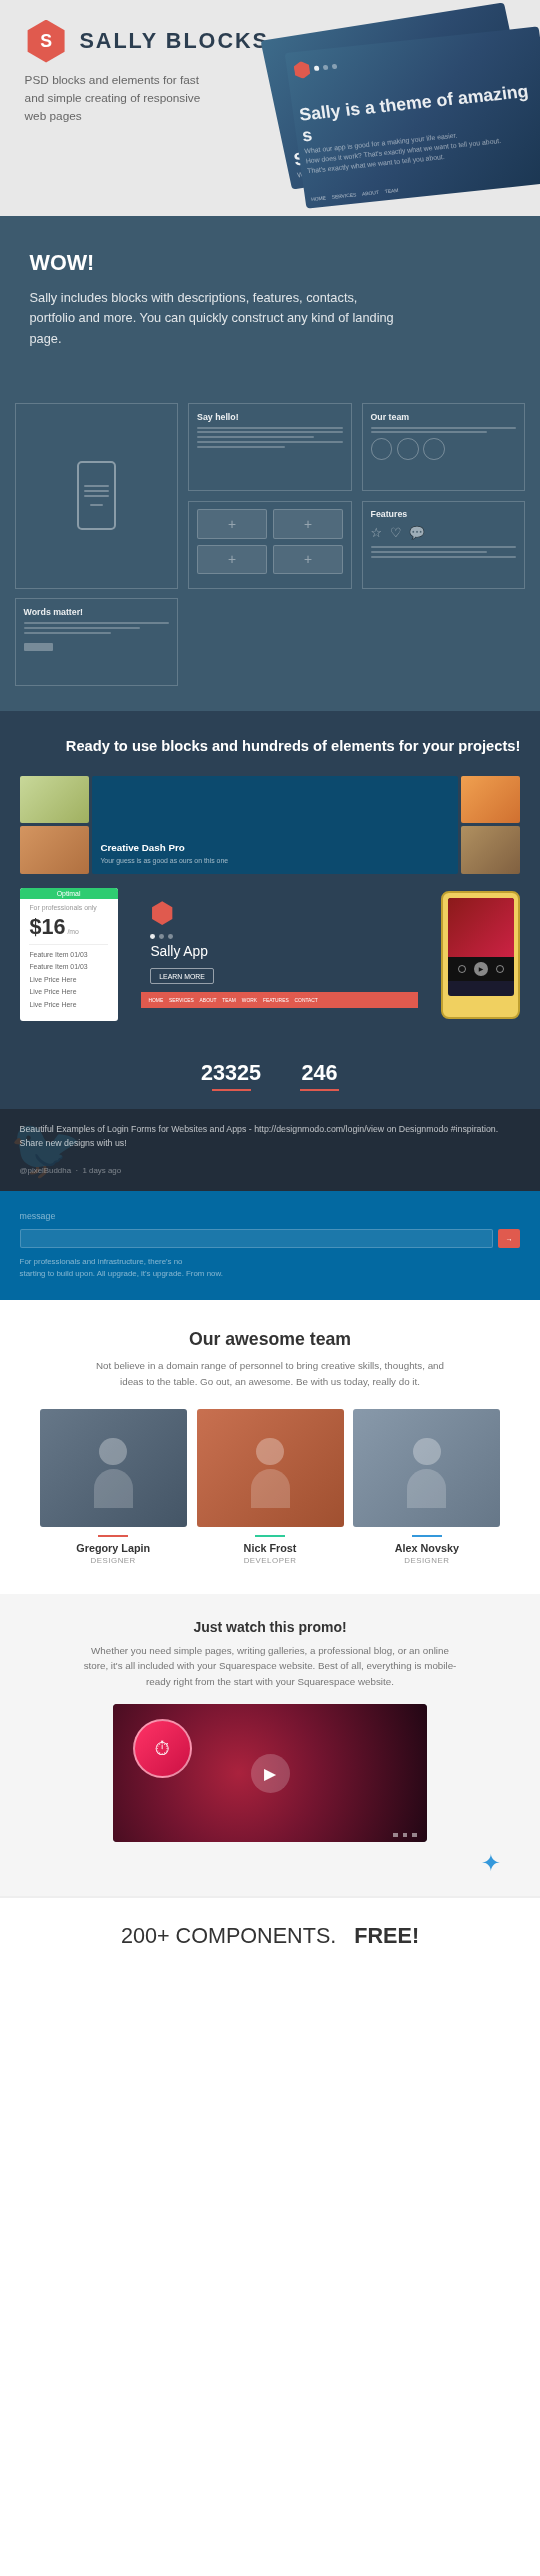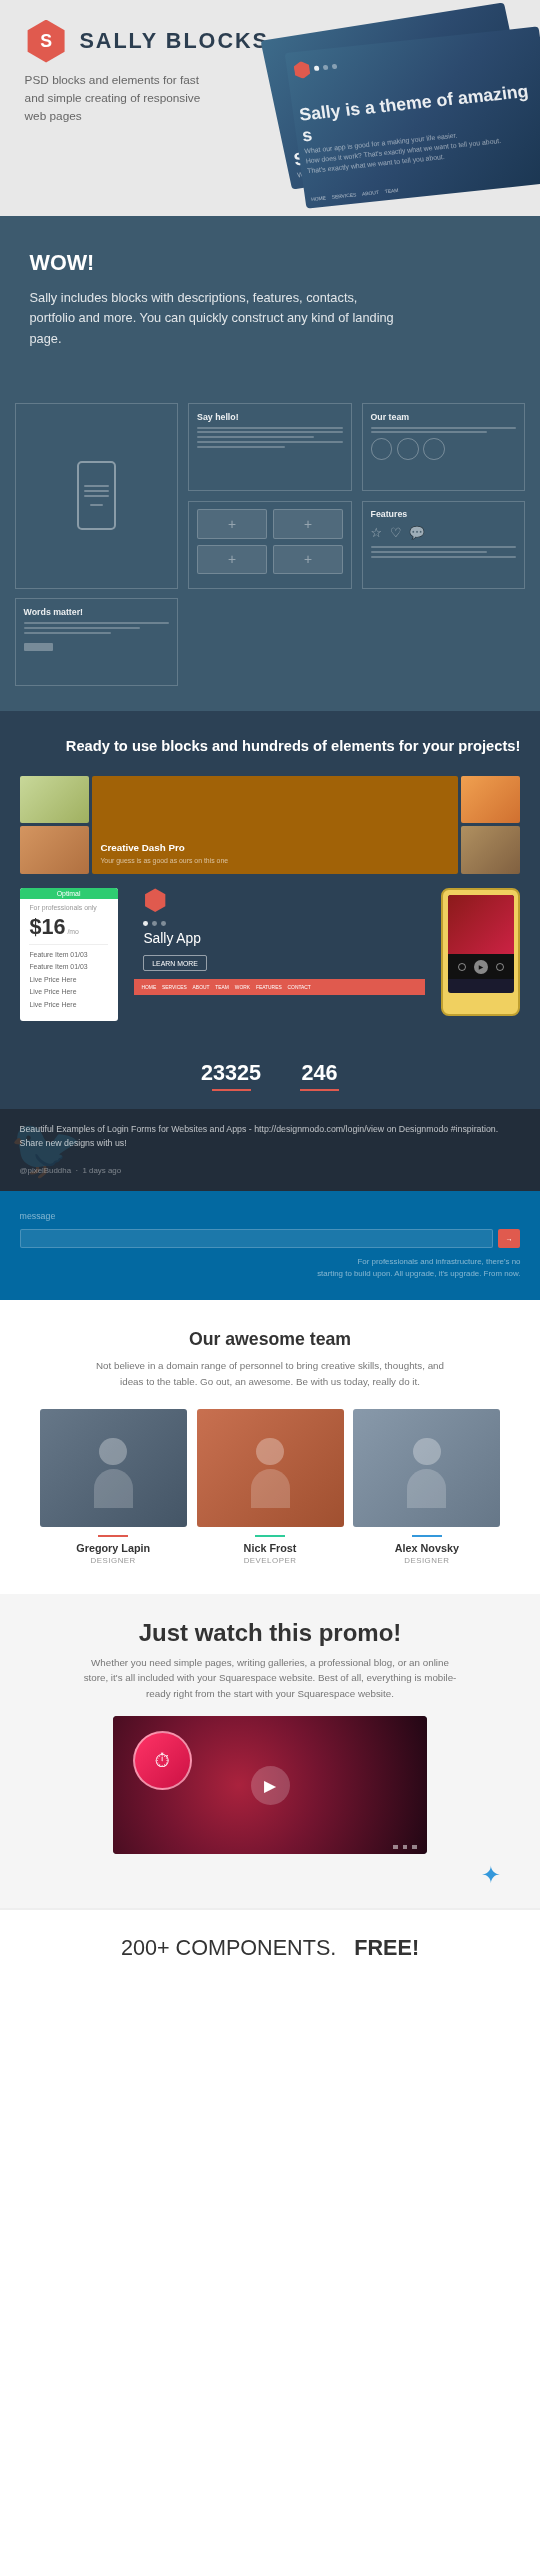--- a/index.html
+++ b/index.html
@@ -352,21 +352,20 @@
       padding: 0 7.9px;
       border: none;
       border-radius: 2px;
       cursor: pointer;
     }
     .social-text {
       color: rgba(255,255,255,0.5);
       font-size: 7.9px;
       margin-top: 7.9px;
       line-height: 1.5;
-      text-align: right;
     }
 
     
     .team-section {
       background: white;
       padding: 29.5px 19.6px;
       text-align: center;
     }
     .team-title {
       font-size: 17.7px; font-weight: bold; color: #333; margin-bottom: 7.9px;
@@ -422,21 +421,21 @@
       height: 2px; background: #3498db; width: 29.5px; margin: 4.9px auto;
     }
 
     
     .promo-section {
       background: #f5f5f5;
       padding: 24.6px 19.6px;
       text-align: center;
     }
     .promo-title {
-      font-size: 24px; font-weight: bold; color: #333; margin-bottom: 7.9px;
+      font-size: 14px; font-weight: bold; color: #333; margin-bottom: 7.9px;
     }
     .promo-desc {
       color: #777; font-size: 9.8px; line-height: 1.6; max-width: 373px; margin: 0 auto 14.7px;
     }
     .promo-video {
       background: #222;
       height: 138px;
       border-radius: 3.9px;
       margin: 0 auto;
       max-width: 314px;
@@ -595,31 +594,31 @@
 <div class="ready-section">
   <div style="text-align:right; margin-bottom:14.7px;">
     <div class="ready-text-col">Ready to use blocks and hundreds of elements for your projects!</div>
   </div>
 
   <div style="display:flex; gap:3.9px; height:98px; margin-bottom:14.7px;">
     <div style="display:flex; flex-direction:column; gap:2.9px; width:69px;">
       <div style="flex:1; background:linear-gradient(135deg,#c8d89a,#a0b060); border-radius:2px;"></div>
       <div style="flex:1; background:linear-gradient(135deg,#d49560,#b07040); border-radius:2px;"></div>
     </div>
-    <div style="flex:1; background:#a16207; border-radius:2px; padding:7.9px; display:flex; flex-direction:column; justify-content:flex-end;">
+    <div style="flex:1; background:#0c4a6e; border-radius:2px; padding:7.9px; display:flex; flex-direction:column; justify-content:flex-end;">
       <div class="app-card-title">Creative Dash Pro</div>
       <div class="app-card-desc">Your guess is as good as ours on this one</div>
     </div>
     <div style="display:flex; flex-direction:column; gap:2.9px; width:59px;">
       <div style="flex:1; background:linear-gradient(135deg,#f0a050,#d07030); border-radius:2px;"></div>
       <div style="flex:1; background:linear-gradient(135deg,#b09060,#806040); border-radius:2px;"></div>
     </div>
   </div>
 
-  <div style="display:flex; gap:16px; align-items:flex-start;">
+  <div style="display:flex; gap:23px; align-items:center;">
 
     <div class="price-card">
       <div class="price-card-header">Optimal</div>
       <div style="font-size:6.9px; color:#999; margin-bottom:2.9px;">For professionals only</div>
       <div style="display:flex; align-items:baseline; gap:2px;">
         <div class="price-big">$16</div>
         <div class="price-sub">/mo</div>
       </div>
       <div class="price-line"></div>
       <div class="price-feature">Feature Item 01/03</div>

